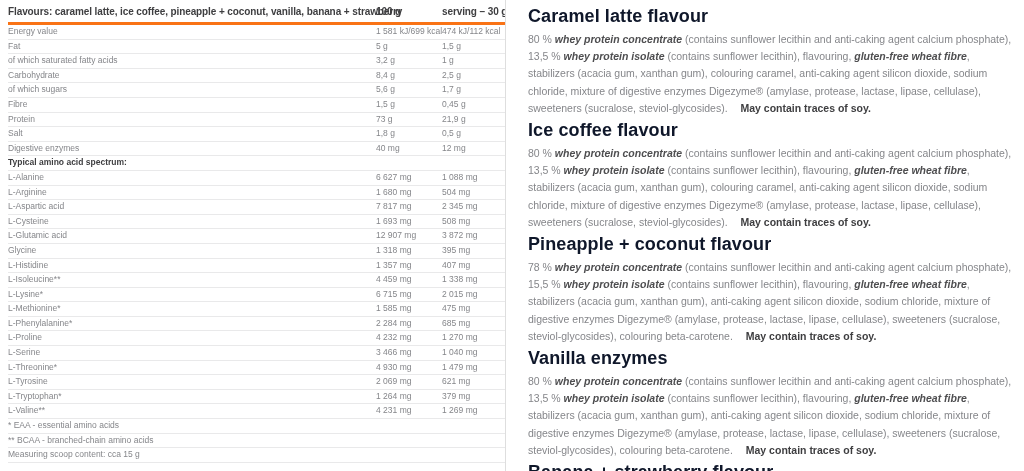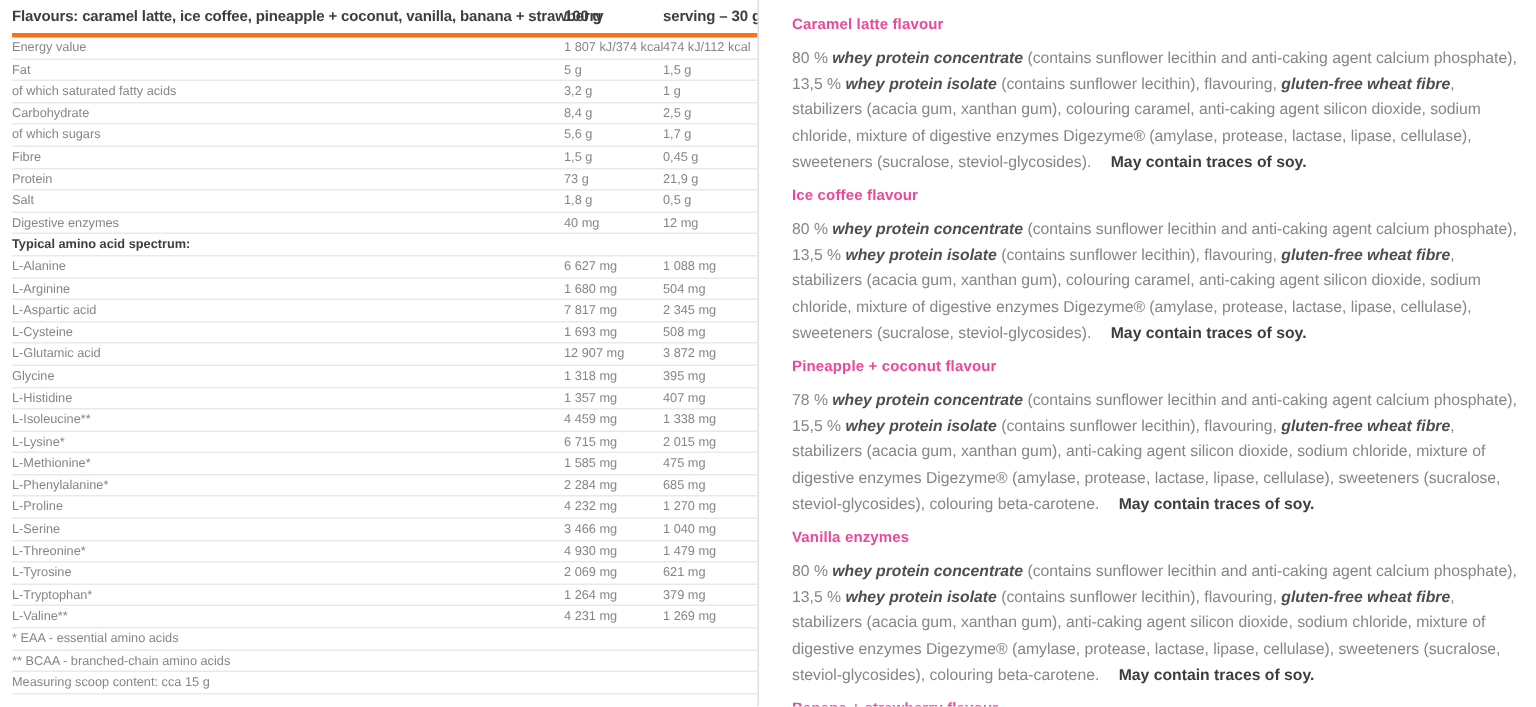--- a/index.html
+++ b/index.html
@@ -15,22 +15,22 @@
   col.c-v2 { width:63px; }
   th, td { text-align:left; white-space:nowrap; }
   thead th { font-size:10px; font-weight:bold; color:#3e3e40; letter-spacing:-0.1px;
              padding:6px 0 5px 0; border-bottom:3px solid #f97316; }
   tbody td { font-size:8.5px; color:#85868a; padding:2px 0; line-height:9.6px;
              border-bottom:1px solid #e9e9ea; }
   tbody tr.bold td { color:#3e3e40; font-weight:bold;margin-left:20px; }
 
   
   .right { flex:1; padding:4px 10px 0 22px; }
-  h2.flavour-title { font-size:10px; line-height:17px; font-weight:bold;
-                     color:#ec4899; margin:5px 0 6px 0; letter-spacing:0.1px; }
+  h2.flavour-title { font-size:18px; line-height:17px; font-weight:bold;
+                     color:#0f172a; margin:5px 0 6px 0; letter-spacing:0.1px; }
   section:first-child h2.flavour-title { margin-top:4px; }
   p.ing { font-size:10.5px; line-height:17.2px; color:#85868a; margin:0; }
   p.ing .bold-italic { font-weight:bold; font-style:italic; color:#4e4e50; }
   p.ing .bold { font-weight:bold; color:#3e3e40;margin-left:10px; }
 </style>
 </head>
 <body>
 
 <div class="page">
 
@@ -44,21 +44,21 @@
       <thead>
         <tr>
           <th>Flavours: caramel latte, ice coffee, pineapple + coconut, vanilla, banana + strawberry</th>
           <th>100 g</th>
           <th>serving – 30 g</th>
         </tr>
       </thead>
       <tbody id="nutrition-rows">
           <tr>
             <td>Energy value</td>
-            <td>1 807 kJ/374 kcal</td>
+            <td>1 581 kJ/699 kcal</td>
             <td>474 kJ/112 kcal</td>
           </tr>
           <tr>
             <td>Fat</td>
             <td>5 g</td>
             <td>1,5 g</td>
           </tr>
           <tr>
             <td>of which saturated fatty acids</td>
             <td>3,2 g</td>

